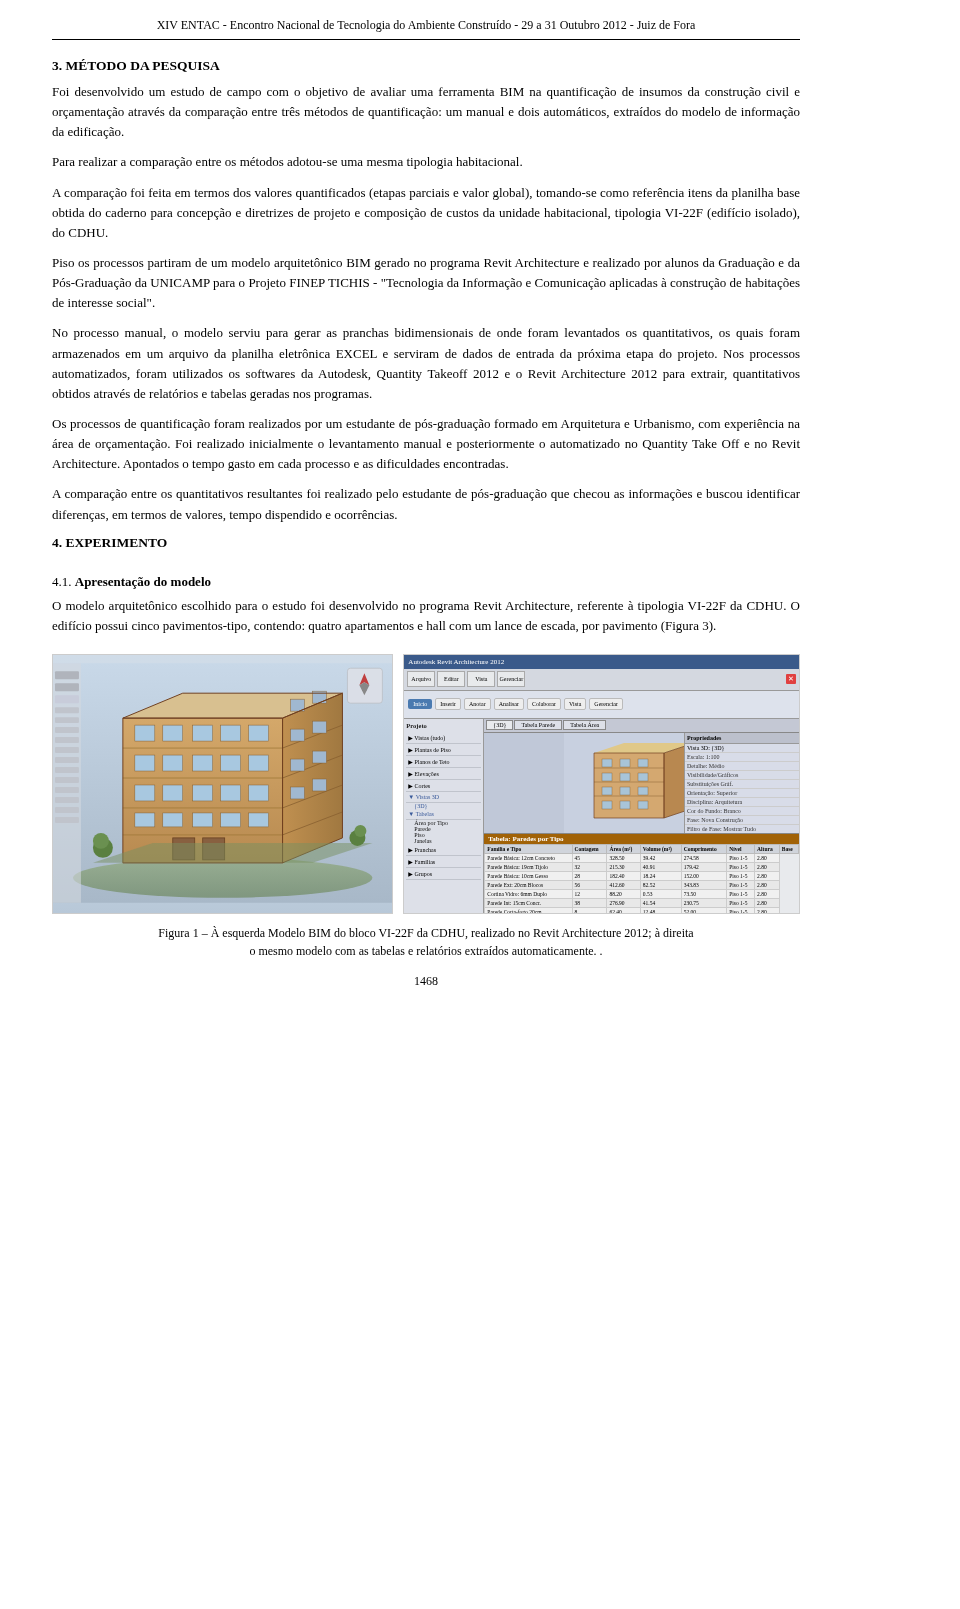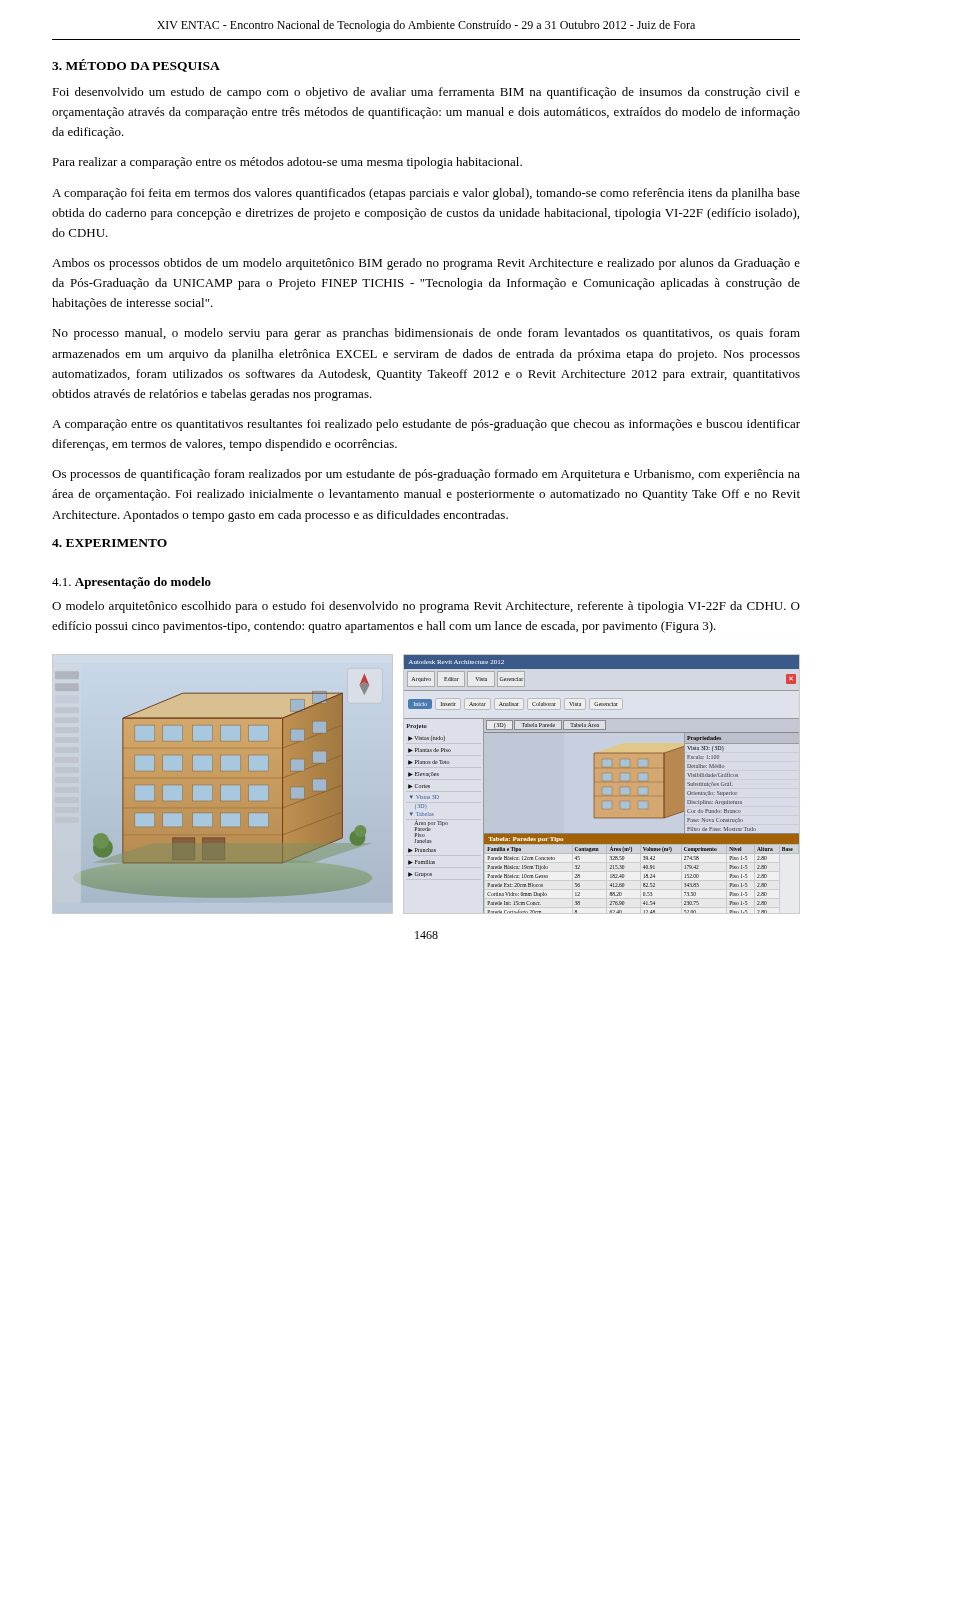--- a/index.html
+++ b/index.html
@@ -191,24 +191,24 @@
     <span>XIV ENTAC - Encontro Nacional de Tecnologia do Ambiente Construído - 29 a 31 Outubro 2012 - Juiz de Fora</span>
   </div>
 
   <div class="section-title">
     <span>3. MÉTODO DA PESQUISA</span>
   </div>
 
   <p>Foi desenvolvido um estudo de campo com o objetivo de avaliar uma ferramenta BIM na quantificação de insumos da construção civil e orçamentação através da comparação entre três métodos de quantificação: um manual e dois automáticos, extraídos do modelo de informação da edificação.</p>
   <p>Para realizar a comparação entre os métodos adotou-se uma mesma tipologia habitacional.</p>
   <p>A comparação foi feita em termos dos valores quantificados (etapas parciais e valor global), tomando-se como referência itens da planilha base obtida do caderno para concepção e diretrizes de projeto e composição de custos da unidade habitacional, tipologia VI-22F (edifício isolado), do CDHU.</p>
-  <p>Ambos os processos obtidos de um modelo arquitetônico BIM gerado no programa Revit Architecture e realizado por alunos da  Graduação e da Pós-Graduação da UNICAMP para o Projeto FINEP TICHIS - "Tecnologia da Informação e Comunicação aplicadas à construção de habitações de interesse social".</p>
+  <p>Piso os processos partiram de um modelo arquitetônico BIM gerado no programa Revit Architecture e realizado por alunos da  Graduação e da Pós-Graduação da UNICAMP para o Projeto FINEP TICHIS - "Tecnologia da Informação e Comunicação aplicadas à construção de habitações de interesse social".</p>
   <p>No processo manual, o modelo serviu para gerar as pranchas bidimensionais de onde foram levantados os quantitativos, os quais foram armazenados em um arquivo da planilha eletrônica EXCEL e serviram de dados de entrada da próxima etapa do projeto. Nos processos automatizados, foram utilizados os softwares da Autodesk, Quantity Takeoff 2012 e o Revit Architecture 2012 para extrair, quantitativos obtidos através de relatórios e tabelas geradas nos programas.</p>
+  <p>Os processos de quantificação foram realizados por um estudante de pós-graduação formado em Arquitetura e Urbanismo, com experiência na área de orçamentação. Foi realizado inicialmente o levantamento manual e posteriormente o automatizado no Quantity Take Off e no Revit Architecture. Apontados o tempo gasto em cada processo e as dificuldades encontradas.</p>
   <p>A comparação entre os quantitativos resultantes foi realizado pelo estudante de pós-graduação que checou as informações e buscou identificar diferenças, em termos de valores, tempo dispendido e ocorrências.</p>
-  <p>Os processos de quantificação foram realizados por um estudante de pós-graduação formado em Arquitetura e Urbanismo, com experiência na área de orçamentação. Foi realizado inicialmente o levantamento manual e posteriormente o automatizado no Quantity Take Off e no Revit Architecture. Apontados o tempo gasto em cada processo e as dificuldades encontradas.</p>
 
   <div class="section-title">
     <span>4. EXPERIMENTO</span>
   </div>
 
   <div class="subsection-title">
     <span>4.1.</span>
     <strong>Apresentação do modelo</strong>
   </div>
 
@@ -513,16 +513,20 @@
                     </tr>
                   </tbody>
               </table>
             </div>
           </div>
         </div>
       </div>
     </div>
   </div>
 
+  <div class="figure-caption">
+    <div>Figura 1 –  À esquerda Modelo BIM do bloco VI-22F da CDHU, realizado no Revit Architecture 2012; à direita</div>
+    <div>o mesmo modelo com as tabelas e relatórios extraídos automaticamente. .</div>
+  </div>
 
   <div class="page-number">1468</div>
 
 </div>
 
 </body></html>

